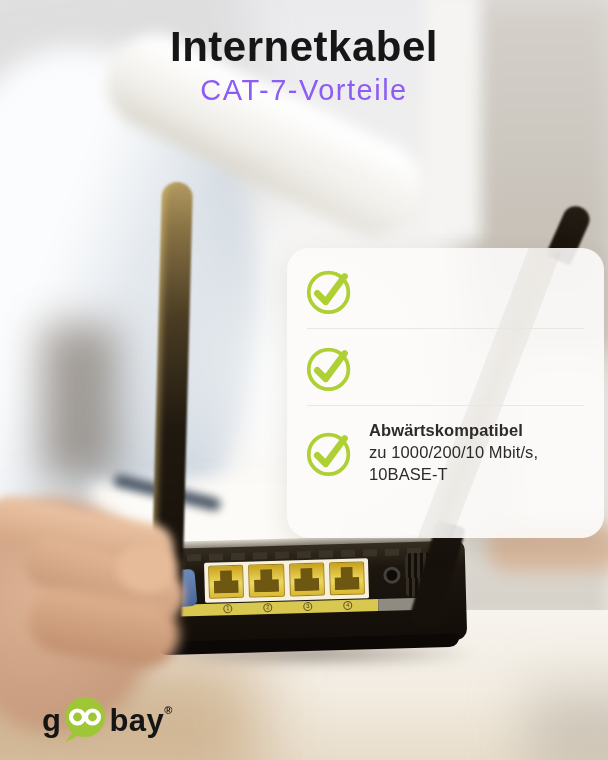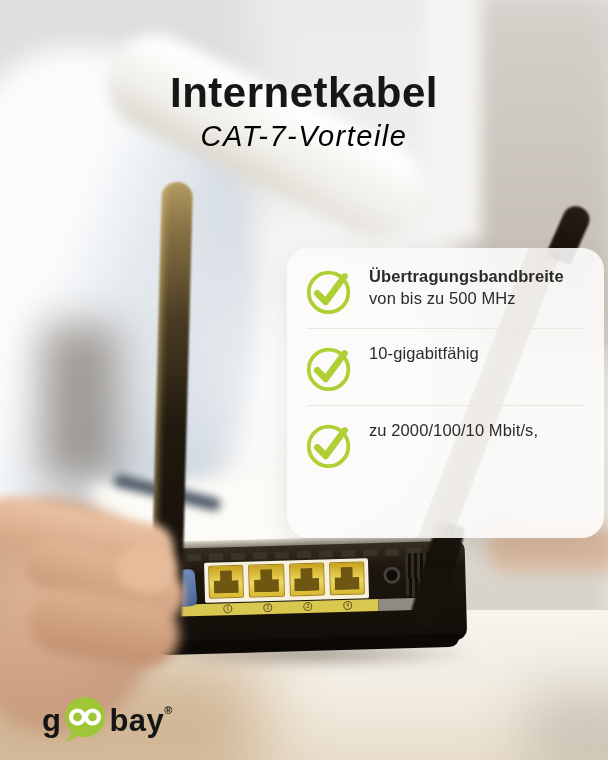--- a/index.html
+++ b/index.html
@@ -97,23 +97,23 @@
   .antenna-ghost { position:absolute; left:186px; top:-12px; width:32px; height:320px;
     transform:rotate(21deg); background:linear-gradient(90deg, rgba(208,204,196,.25), rgba(233,230,224,.8), rgba(208,204,196,.25)); }
   .card-inner { position:absolute; inset:0; padding-top:4px; }
   .feature { display:flex; gap:15px; padding:13px 16px 13px 18px; position:relative; }
   .check { flex:0 0 49px; margin-top:1px; }
   .ftext { font-size:16.5px; line-height:22px; color:#2c2b29; letter-spacing:.1px; }
   .ftext .b { font-weight:700; }
   .divider { border:0; border-top:1px solid #e9e7e2; margin:0 20px; }
 
   
-  .titleblock { left:0; top:0; width:608px; text-align:center; padding-top:30px; z-index:40;margin-top:40px; }
+  .titleblock { left:0; top:0; width:608px; text-align:center; padding-top:24px; z-index:40; }
   .title { margin:0; font-size:42px; font-weight:800; color:#161616; letter-spacing:.5px; line-height:1.1; }
-  .subtitle { margin:4px 0 0 0; font-size:29px; font-weight:400; color:#000000; letter-spacing:1.5px;font-style:italic; }
+  .subtitle { margin:4px 0 0 0; font-size:29px; font-weight:400; color:#8b5cf6; letter-spacing:1.5px; }
 
   
   .logo { left:42px; top:696px; display:flex; align-items:flex-start; z-index:40; }
   .logo-txt { font-size:31px; font-weight:700; color:#151515; letter-spacing:.5px; margin-top:9px; line-height:1; }
   .logo-bubble { width:46px; height:47px; margin:0 1px; }
   .logo-reg { font-size:11px; font-weight:700; color:#151515; margin-top:8px; }
 </style>
 </head>
 <body>
 
@@ -185,47 +185,44 @@
 
   <div class="abs card">
     <div class="antenna-ghost"></div>
     <div class="card-inner">
 
       <div class="feature">
         <svg class="check" viewBox="0 0 52 52">
           <circle cx="25" cy="28" r="21" fill="none" stroke="#aed034" stroke-width="4"></circle>
           <path d="M13 29 L22 38 L42 11" fill="none" stroke="#aed034" stroke-width="7" stroke-linecap="round" stroke-linejoin="round"></path>
         </svg>
-        <div class="ftext">
-          <div class="b">Übertragungsbandbreite</div>
-          <div>von bis zu 500 MHz</div>
-        </div>
       </div>
 
       <hr class="divider">
 
       <div class="feature">
         <svg class="check" viewBox="0 0 52 52">
           <circle cx="25" cy="28" r="21" fill="none" stroke="#aed034" stroke-width="4"></circle>
           <path d="M13 29 L22 38 L42 11" fill="none" stroke="#aed034" stroke-width="7" stroke-linecap="round" stroke-linejoin="round"></path>
         </svg>
         <div class="ftext">
-          <div>10-gigabitfähig</div>
         </div>
       </div>
 
       <hr class="divider">
 
       <div class="feature">
         <svg class="check" viewBox="0 0 52 52">
           <circle cx="25" cy="28" r="21" fill="none" stroke="#aed034" stroke-width="4"></circle>
           <path d="M13 29 L22 38 L42 11" fill="none" stroke="#aed034" stroke-width="7" stroke-linecap="round" stroke-linejoin="round"></path>
         </svg>
         <div class="ftext">
-          <div>zu 2000/100/10 Mbit/s,</div>
+          <div class="b">Abwärtskompatibel</div>
+          <div>zu 1000/200/10 Mbit/s,</div>
+          <div>10BASE-T</div>
         </div>
       </div>
 
     </div>
   </div>
 
   <div class="abs titleblock">
     <h1 class="title">Internetkabel</h1>
     <div class="subtitle">CAT-7-Vorteile</div>
   </div>

